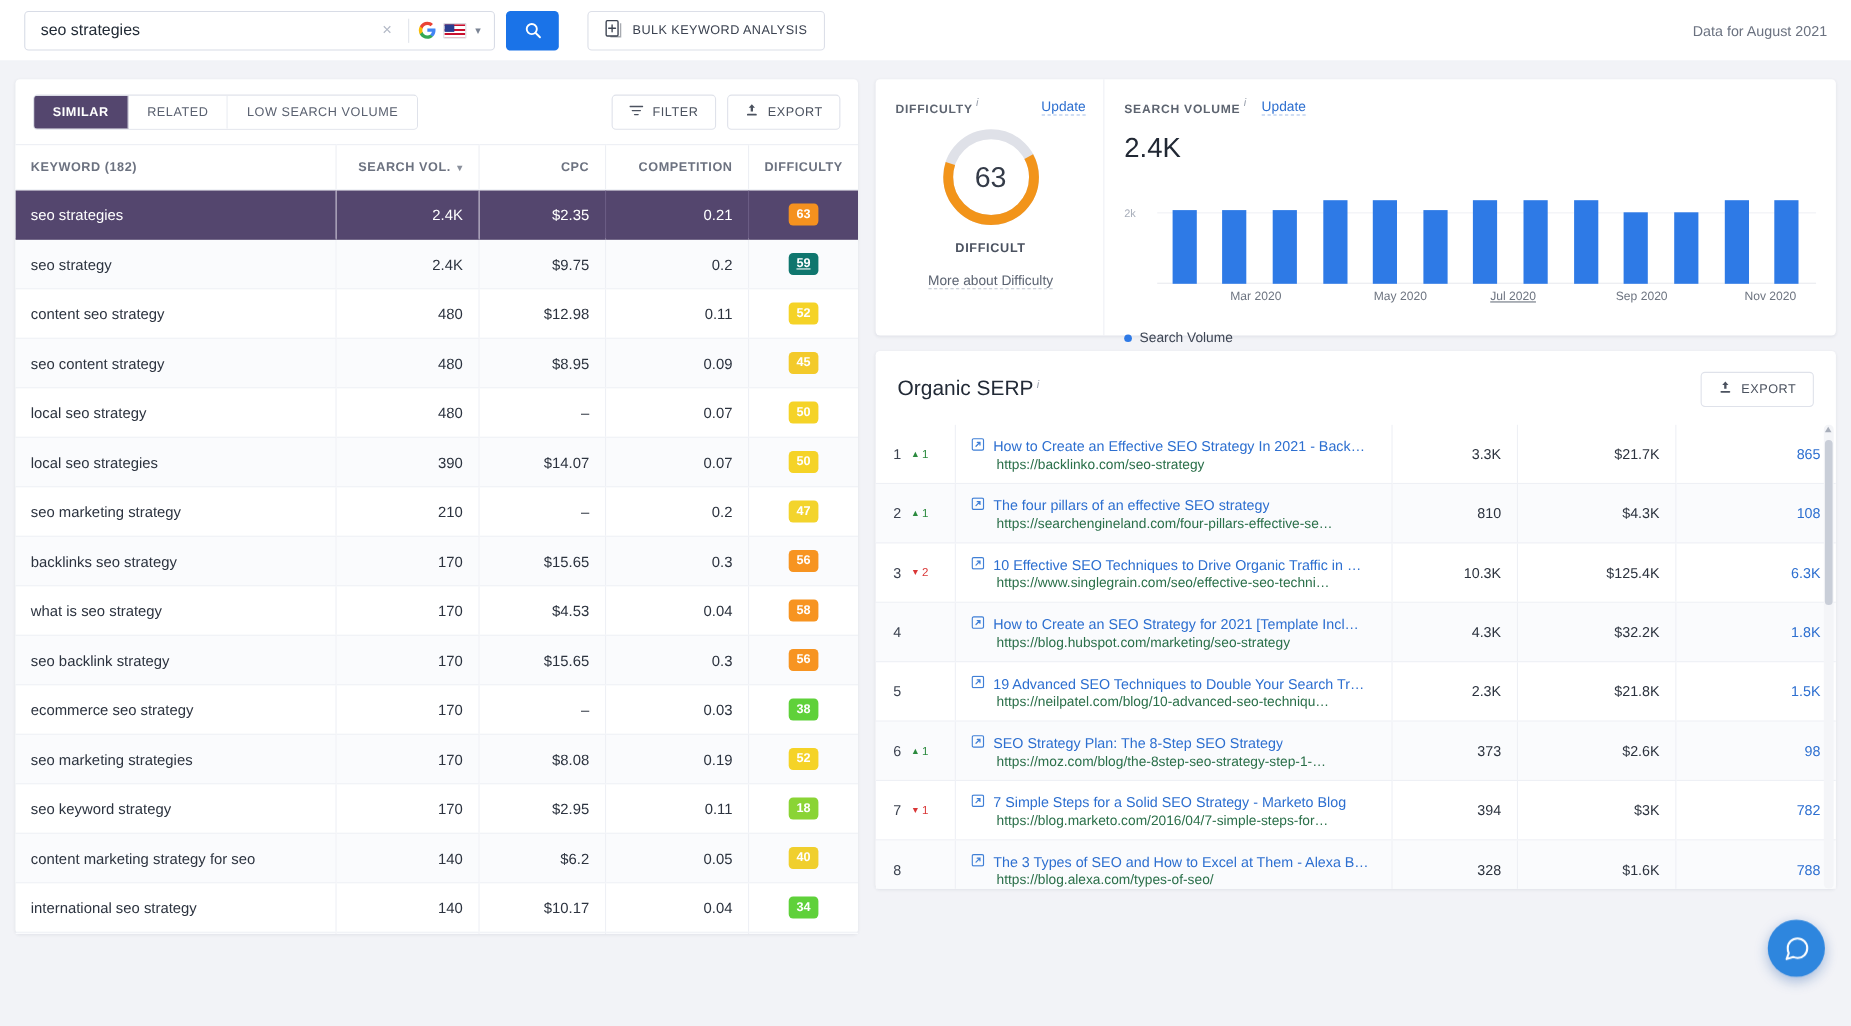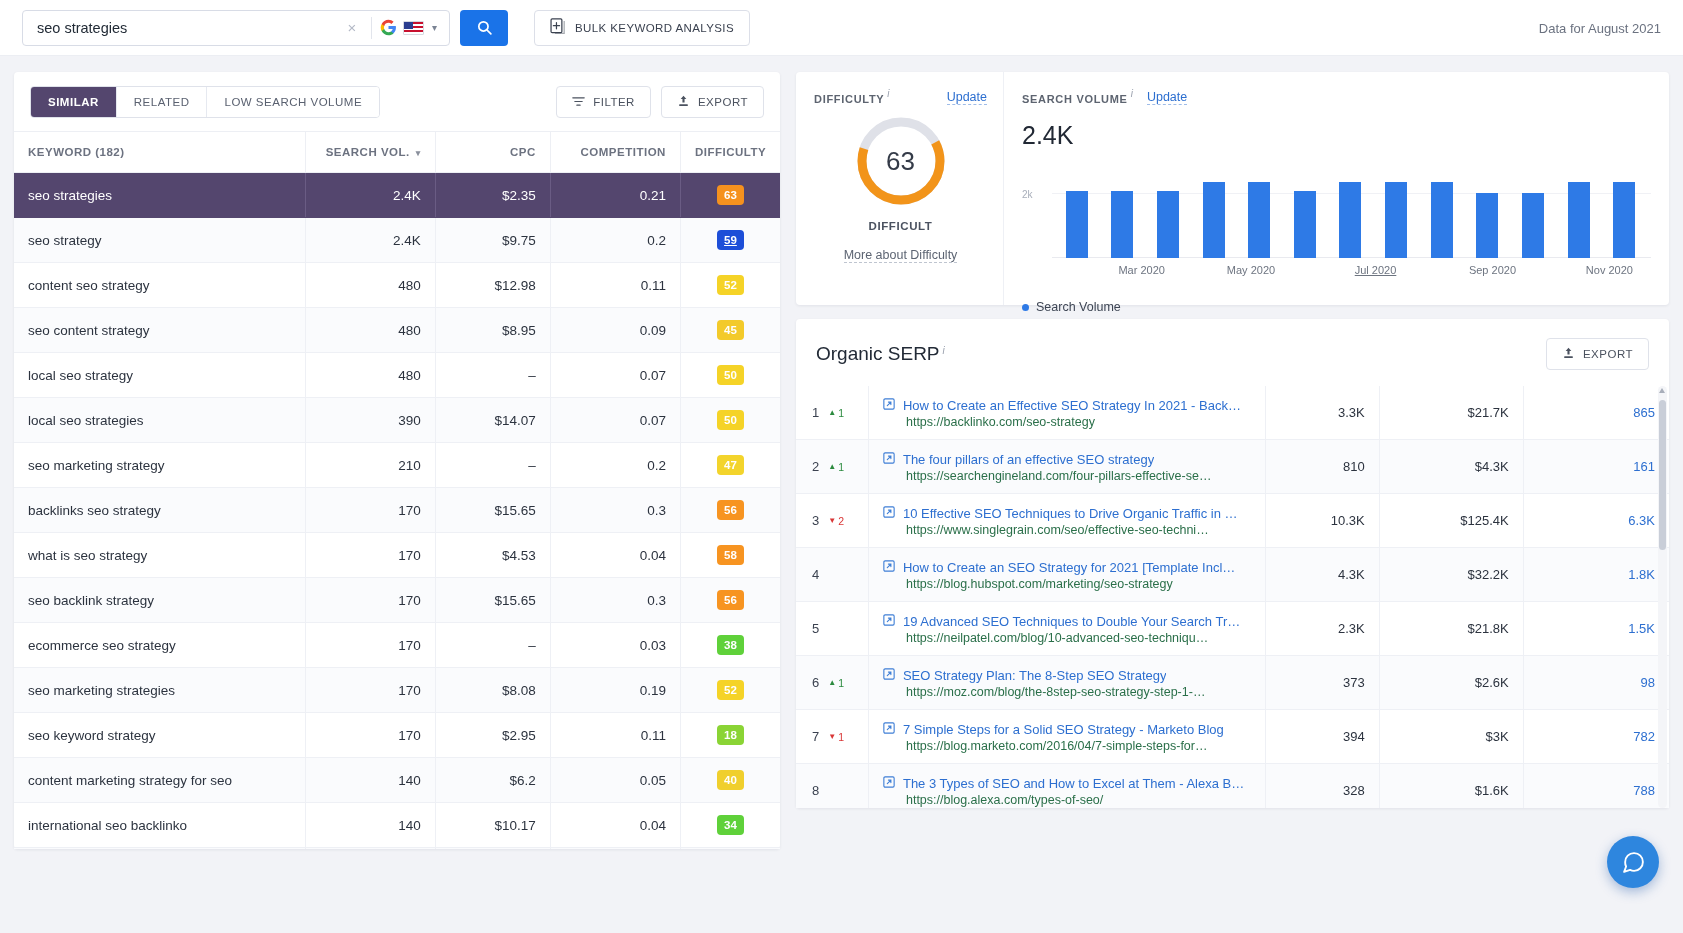--- a/index.html
+++ b/index.html
@@ -303,21 +303,21 @@
                 <td>2.4K</td>
                 <td>$2.35</td>
                 <td>0.21</td>
                 <td style="text-align: center;"><span class="diff-badge" style="background: rgb(245, 145, 30);">63</span></td>
               </tr>
               <tr>
                 <td class="first">seo strategy</td>
                 <td>2.4K</td>
                 <td>$9.75</td>
                 <td>0.2</td>
-                <td style="text-align: center;"><span class="diff-badge" style="background: #1d4ed8; text-decoration: underline;">59</span></td>
+                <td style="text-align: center;"><span class="diff-badge" style="background: #0f766e; text-decoration: underline;">59</span></td>
               </tr>
               <tr>
                 <td class="first">content seo strategy</td>
                 <td>480</td>
                 <td>$12.98</td>
                 <td>0.11</td>
                 <td style="text-align: center;"><span class="diff-badge" style="background: rgb(245, 211, 39);">52</span></td>
               </tr>
               <tr>
                 <td class="first">seo content strategy</td>
@@ -390,21 +390,21 @@
                 <td style="text-align: center;"><span class="diff-badge" style="background: rgb(138, 212, 53);">18</span></td>
               </tr>
               <tr>
                 <td class="first">content marketing strategy for seo</td>
                 <td>140</td>
                 <td>$6.2</td>
                 <td>0.05</td>
                 <td style="text-align: center;"><span class="diff-badge" style="background: rgb(240, 207, 45);">40</span></td>
               </tr>
               <tr>
-                <td class="first">international seo backlinko</td>
+                <td class="first">international seo strategy</td>
                 <td>140</td>
                 <td>$10.17</td>
                 <td>0.04</td>
                 <td style="text-align: center;"><span class="diff-badge" style="background: rgb(95, 209, 58);">34</span></td>
               </tr>
               <tr>
                 <td class="first">seo content marketing strategy</td>
                 <td>140</td>
                 <td>$10.77</td>
                 <td>0.04</td>
@@ -488,21 +488,21 @@
               <div class="bar-slot">
                 <div class="bar" title="Jan 2021: 2400" style="height: 80%;"></div>
               </div>
               <div class="bar-slot">
                 <div class="bar" title="Feb 2021: 2400" style="height: 80%;"></div>
               </div>
             </div>
         </div>
         <div class="x-labels" id="chart-xlabels">
             <span class="x-lab" style="left: 119.692px;">Mar 2020</span>
-            <span class="x-lab" style="left: 229px;">May 2020</span>
+            <span class="x-lab" style="left: 251px;">May 2020</span>
             <span class="x-lab" style="left: 353.538px; text-decoration: underline;">Jul 2020</span>
             <span class="x-lab" style="left: 470.462px;">Sep 2020</span>
             <span class="x-lab" style="left: 587.385px;">Nov 2020</span>
           </div>
         <div class="legend">
           <span class="legend-dot"></span>
           <span>Search Volume</span>
         </div>
       </div>
     </div>
@@ -571,21 +571,21 @@
                     <span class="ext-icon"><svg width="12" height="12" viewBox="0 0 14 14" fill="none" stroke="#3f7fd6" stroke-width="1.3">
                         <rect x="1" y="1" width="12" height="12" rx="1.5"></rect>
                         <path d="M5 9l4-4M6.3 4.8H9.2V7.7" stroke-linecap="round"></path>
                       </svg></span>
                     <span class="u-title">The four pillars of an effective SEO strategy</span>
                   </div>
                   <div class="u-link">https://searchengineland.com/four-pillars-effective-se…</div>
                 </td>
                 <td>810</td>
                 <td>$4.3K</td>
-                <td><span class="kw-total">161</span></td>
+                <td><span class="kw-total">108</span></td>
               </tr>
               <tr>
                 <td class="c-rank">
                   <div class="rank-cell">
                     <span>3</span>
                     <span class="delta-down">
                       <span style="font-size:8px">▼</span>
                       <span>2</span>
                     </span>
                   </div>

